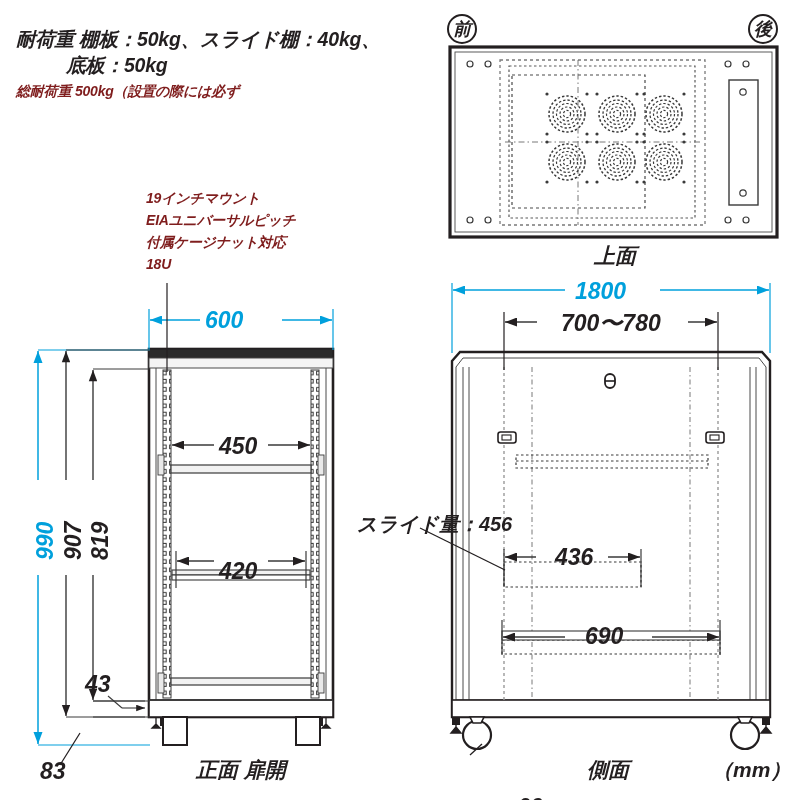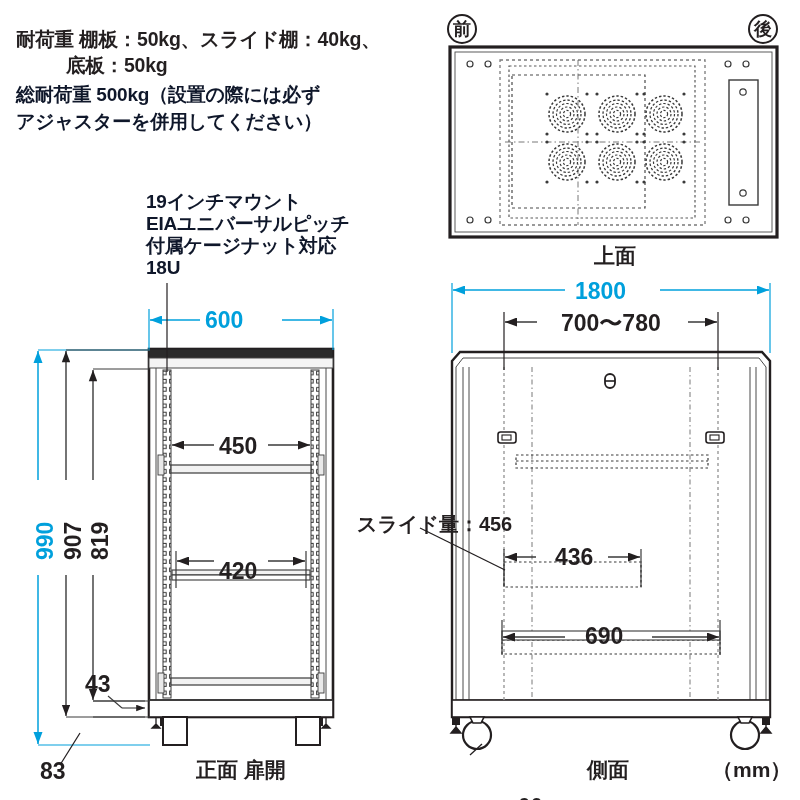--- a/index.html
+++ b/index.html
@@ -4,37 +4,37 @@
 <title>Rack Dimensional Drawing</title>
 <style>
   html,body{margin:0;padding:0;background:#ffffff;}
   body{
     width:800px;height:800px;
     font-family:"Liberation Sans","DejaVu Sans",sans-serif;
     color:#231f20;
     overflow:hidden;
     position:relative;
   }
-  #stage{position:relative;width:800px;height:568px;}
+  #stage{position:relative;width:800px;height:568px;font-style:italic;}
 
   svg.dwg{position:absolute;left:0;top:0;width:800px;height:800px;}
 
   .txt{position:absolute;white-space:pre;line-height:1.28;}
 
   .note{
     font-size:19.5px;
     font-weight:700;
     letter-spacing:-0.2px;
     color:#231f20;
   }
   .note2{
-    font-size:19px;
+    font-size:14px;
     font-weight:700;
     letter-spacing:-0.2px;
-    color:#0f172a;
+    color:#7f1d1d;
   }
 
   .dim{
     font-size:23px;
     font-weight:700;
     color:#231f20;
     letter-spacing:0px;
   }
   .dim.cy{color:#00a0dc;}
   .rot{
@@ -397,21 +397,20 @@
 
       <line x1="420" y1="528" x2="505" y2="570" stroke="#231f20" stroke-width="1.3"></line>
 
       <line x1="470" y1="755" x2="482" y2="744" stroke="#231f20" stroke-width="1.3"></line>
     </g>
   </svg>
 
   <div class="txt note" style="left:16px;top:27px;">耐荷重 棚板：50kg、スライド棚：40kg、</div>
   <div class="txt note" style="left:66px;top:53px;">底板：50kg</div>
   <div class="txt note2" style="left:16px;top:83px;">総耐荷重 500kg（設置の際には必ず</div>
-  <div class="txt note2" style="left:16px;top:110px;">アジャスターを併用してください）</div>
 
   <div class="txt note2" style="left:146px;top:190px;">19インチマウント</div>
   <div class="txt note2" style="left:146px;top:234px;">付属ケージナット対応</div>
   <div class="txt note2" style="left:146px;top:212px;">EIAユニバーサルピッチ</div>
   <div class="txt note2" style="left:146px;top:256px;">18U</div>
 
   <div class="circlbl" style="left:447px;top:14px;">前</div>
   <div class="circlbl" style="left:748px;top:14px;">後</div>
   <div class="txt lbl" style="left:594px;top:243px;">上面</div>
 

